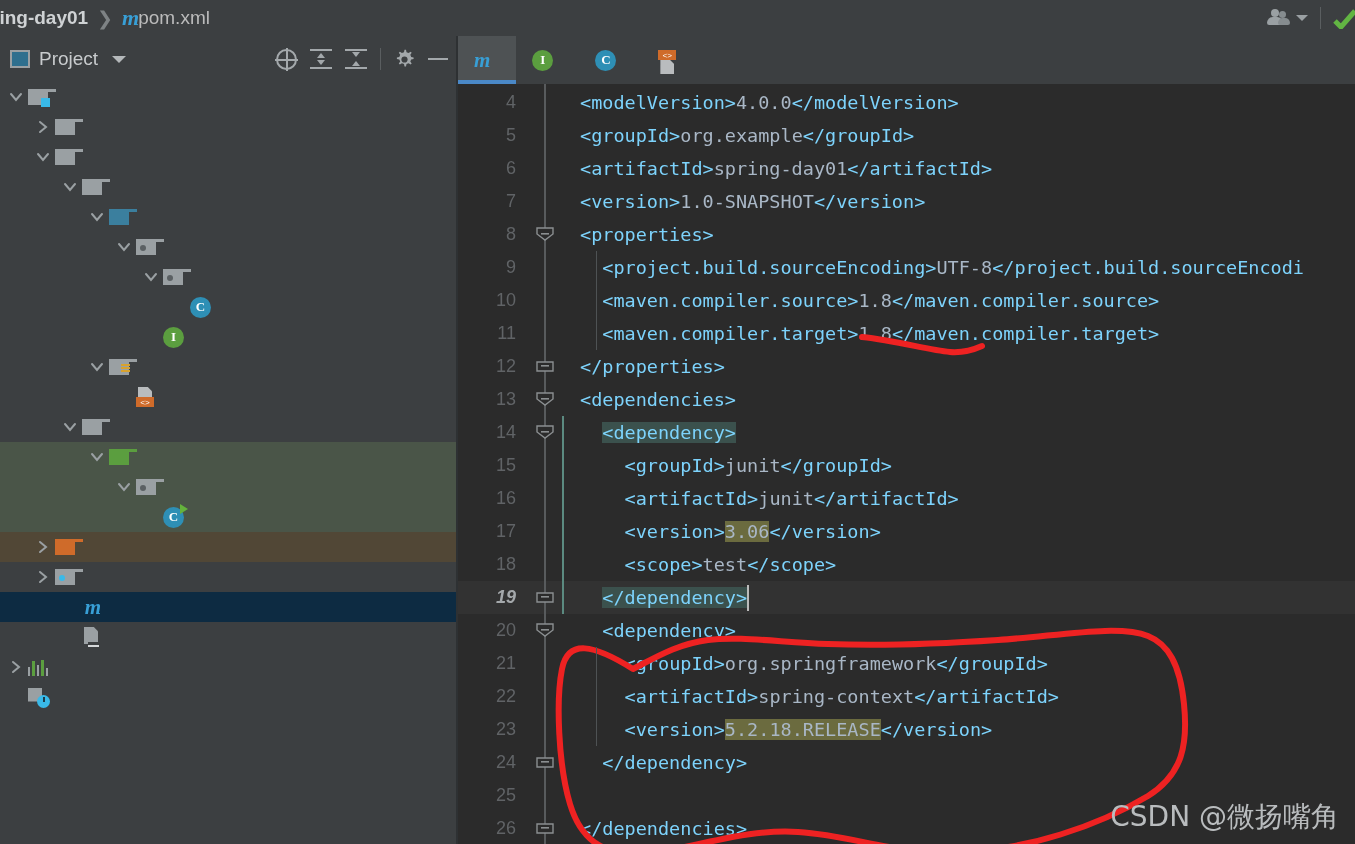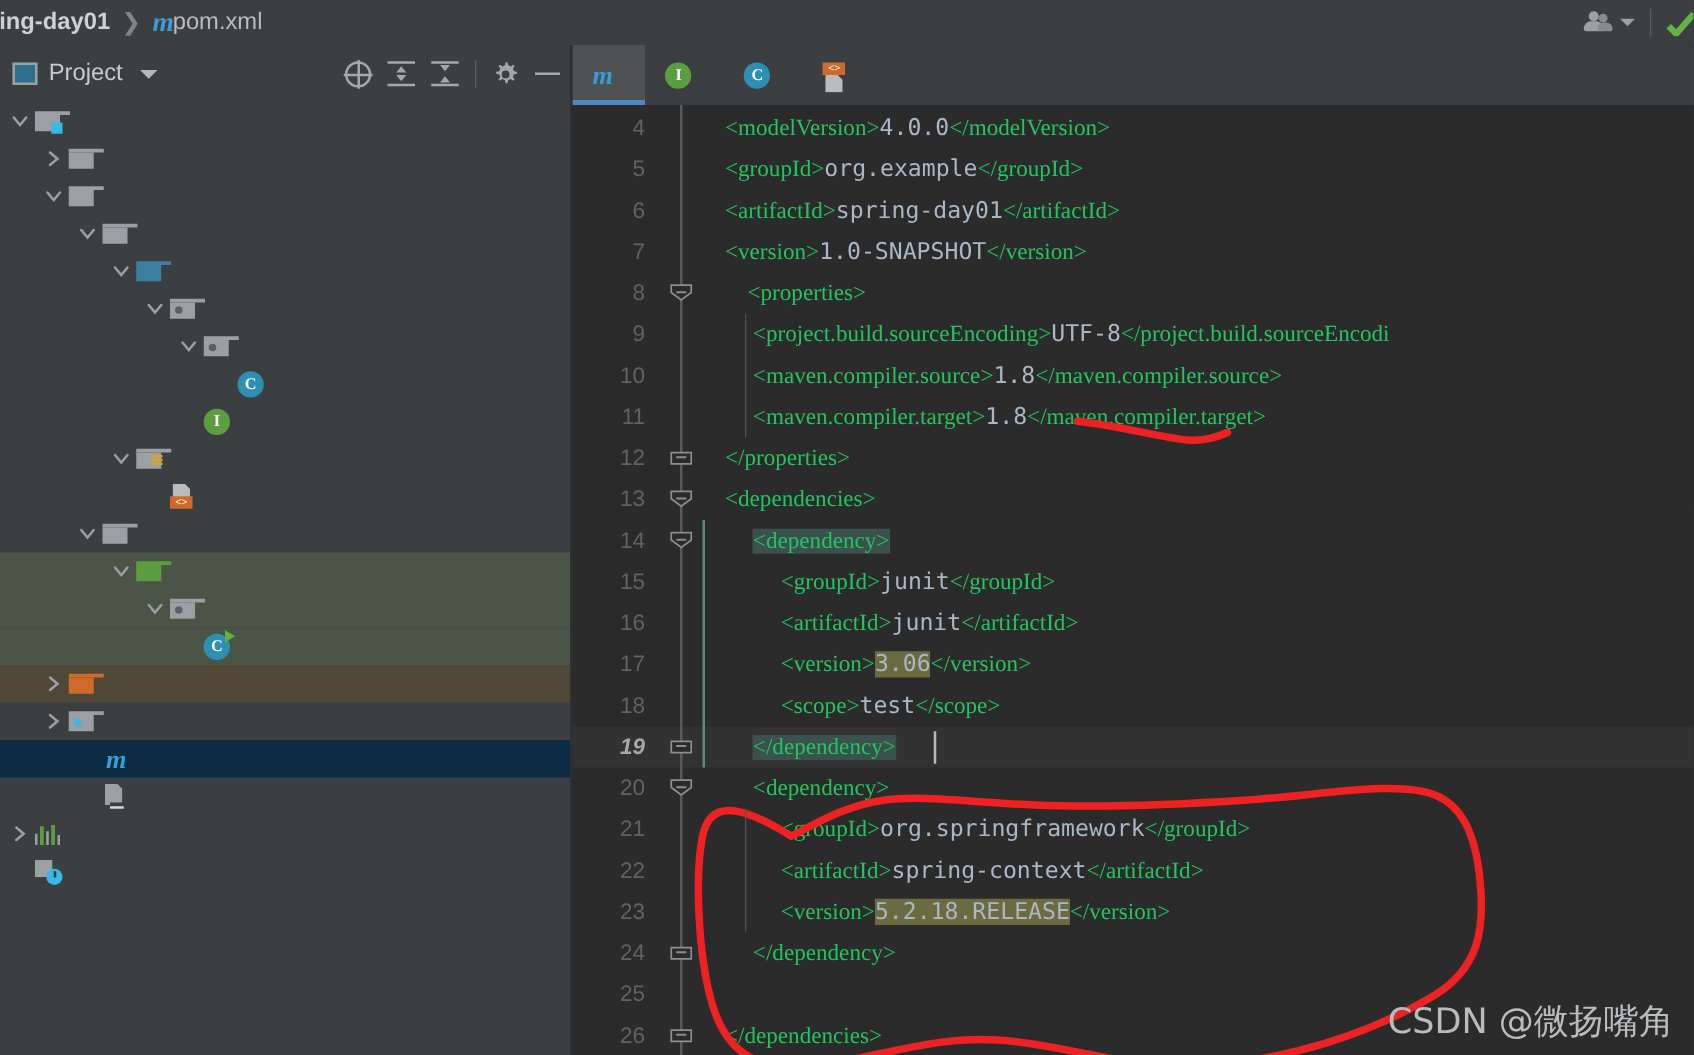--- a/index.html
+++ b/index.html
@@ -289,21 +289,21 @@
   .indent-guide {
     position: absolute; width: 1px; background: #4e5254;
   }
   .indent-guide.teal { background: #5b8a80; width: 2px; }
 
   .code-line {
     position: absolute; left: 0; height: 33px;
     font-family: "DejaVu Sans Mono", monospace;
     font-size: 18.5px; line-height: 33px; white-space: pre;
   }
-  .tg { color: #22c55e; font-family: Liberation Serif, serif; }      
+  .tg { color: #7dd3fc; }      
   .vl { color: #a9b7c6; }      
   .hl-tag { background: #3b514d; }   
   .hl-find { background: #6b6b3f; }  
 
   .caret-bar {
     position: absolute; width: 2px; height: 26px; background: #bbbbbb;
   }
 
   .annot { position: absolute; left: 0; top: 0; pointer-events: none; }
   .watermark {
@@ -739,21 +739,21 @@
           <div class="fold-mark" style="top: 737px;"><svg width="18" height="14" viewBox="0 0 18 14">
               <polygon points="1,3 17,3 17,12 1,12" fill="#2b2b2b" stroke="#8b8f91" stroke-width="1.4"></polygon>
               <rect x="5" y="6" width="8" height="1.6" fill="#8b8f91"></rect>
             </svg></div>
         </div>
       <div id="lines">
           <div class="code-line" style="top: 2px; left: 122px;"><span class="tg">&lt;modelVersion&gt;</span><span class="vl">4.0.0</span><span class="tg">&lt;/modelVersion&gt;</span></div>
           <div class="code-line" style="top: 35px; left: 122px;"><span class="tg">&lt;groupId&gt;</span><span class="vl">org.example</span><span class="tg">&lt;/groupId&gt;</span></div>
           <div class="code-line" style="top: 68px; left: 122px;"><span class="tg">&lt;artifactId&gt;</span><span class="vl">spring-day01</span><span class="tg">&lt;/artifactId&gt;</span></div>
           <div class="code-line" style="top: 101px; left: 122px;"><span class="tg">&lt;version&gt;</span><span class="vl">1.0-SNAPSHOT</span><span class="tg">&lt;/version&gt;</span></div>
-          <div class="code-line" style="top: 134px; left: 140px; text-align: center;"><span class="tg">&lt;properties&gt;</span></div>
+          <div class="code-line" style="top: 134px; left: 122px; text-align: center;"><span class="tg">&lt;properties&gt;</span></div>
           <div class="code-line" style="top: 167px; left: 144.3px;"><span class="tg">&lt;project.build.sourceEncoding&gt;</span><span class="vl">UTF-8</span><span class="tg">&lt;/project.build.sourceEncodi</span></div>
           <div class="code-line" style="top: 200px; left: 144.3px;"><span class="tg">&lt;maven.compiler.source&gt;</span><span class="vl">1.8</span><span class="tg">&lt;/maven.compiler.source&gt;</span></div>
           <div class="code-line" style="top: 233px; left: 144.3px;"><span class="tg">&lt;maven.compiler.target&gt;</span><span class="vl">1.8</span><span class="tg">&lt;/maven.compiler.target&gt;</span></div>
           <div class="code-line" style="top: 266px; left: 122px;"><span class="tg">&lt;/properties&gt;</span></div>
           <div class="code-line" style="top: 299px; left: 122px;"><span class="tg">&lt;dependencies&gt;</span></div>
           <div class="code-line" style="top: 332px; left: 144.3px;"><span class="tg hl-tag">&lt;dependency&gt;</span></div>
           <div class="code-line" style="top: 365px; left: 166.6px;"><span class="tg">&lt;groupId&gt;</span><span class="vl">junit</span><span class="tg">&lt;/groupId&gt;</span></div>
           <div class="code-line" style="top: 398px; left: 166.6px;"><span class="tg">&lt;artifactId&gt;</span><span class="vl">junit</span><span class="tg">&lt;/artifactId&gt;</span></div>
           <div class="code-line" style="top: 431px; left: 166.6px;"><span class="tg">&lt;version&gt;</span><span class="vl hl-find">3.06</span><span class="tg">&lt;/version&gt;</span></div>
           <div class="code-line" style="top: 464px; left: 166.6px;"><span class="tg">&lt;scope&gt;</span><span class="vl">test</span><span class="tg">&lt;/scope&gt;</span></div>

